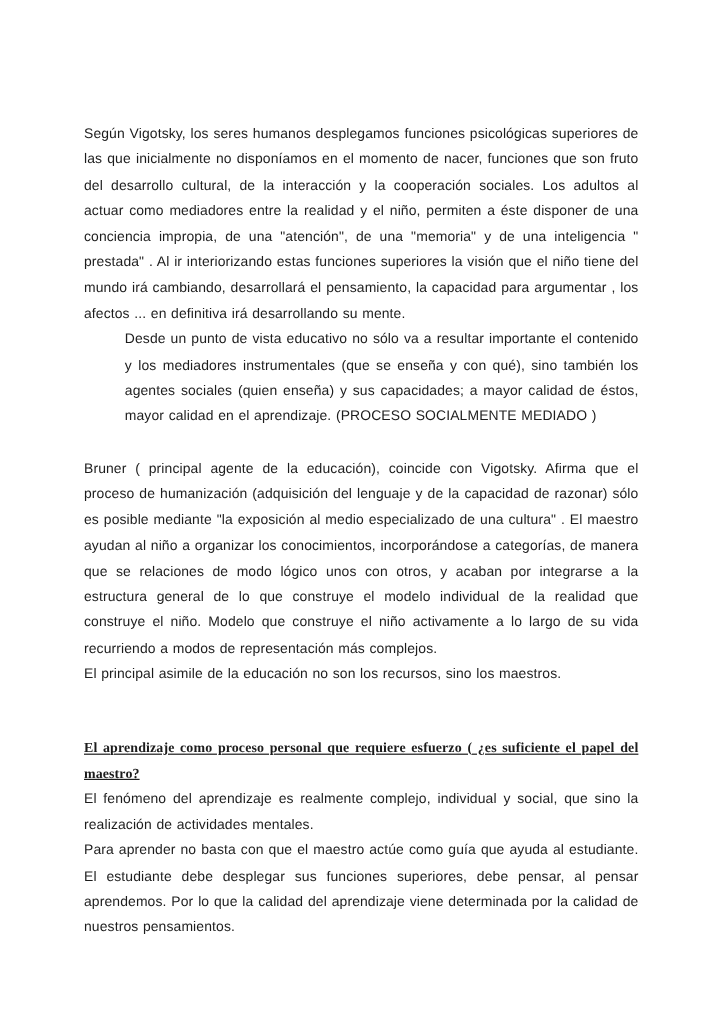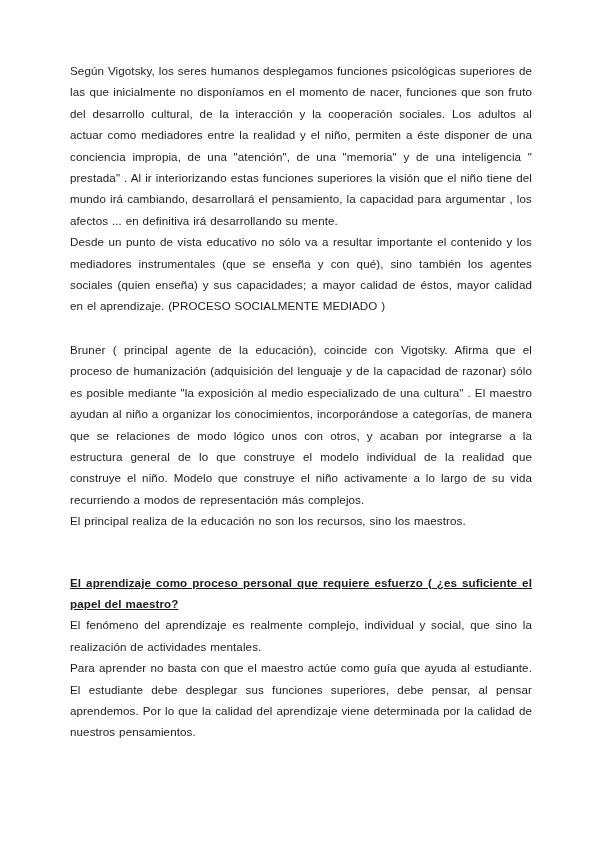--- a/index.html
+++ b/index.html
@@ -10,54 +10,56 @@
   body {
     width: 600px;
     height: 848px;
     overflow: hidden;
     font-family: "Liberation Sans", sans-serif;
   }
   .page {
     box-sizing: border-box;
     width: 600px;
     height: 848px;
-    padding: 60px 68px 20px 70px;
+    padding: 101px 68px 20px 70px;
     background: #ffffff;
     color: #1c1c1c;
   }
   .para {
     margin: 0;
     font-size: 11.6px;
     line-height: 21.4px;
     text-align: justify;
     letter-spacing: 0.1px;
     word-spacing: 0.5px;
   }
   .gap-after {
     margin-bottom: 22px;
+    margin-left: 34px;
   }
   .gap-after-2 {
     margin-bottom: 40px;
   }
   .heading {
     font-weight: bold;
     text-decoration: underline;
+    font-family: Liberation Serif, serif;
   }
 </style>
 </head>
 <body>
 
 <div class="page">
   <p class="para">Según Vigotsky, los seres humanos desplegamos funciones psicológicas  superiores de las que inicialmente no disponíamos en el momento de nacer, funciones que son fruto del desarrollo cultural, de la interacción y la cooperación sociales.  Los adultos al actuar como mediadores entre la realidad y el niño, permiten a éste disponer de una conciencia impropia, de una "atención", de una "memoria" y de una inteligencia " prestada" . Al ir interiorizando estas funciones superiores la visión que el niño tiene del mundo irá cambiando, desarrollará el pensamiento, la capacidad para argumentar , los afectos ... en definitiva irá desarrollando su mente.</p>
 
   <p class="para gap-after">Desde un punto de vista educativo no sólo va  a resultar importante el contenido y los mediadores instrumentales (que se enseña y  con qué), sino también los agentes sociales (quien enseña) y sus capacidades; a mayor calidad de éstos, mayor calidad en el aprendizaje. (PROCESO SOCIALMENTE MEDIADO )</p>
 
   <p class="para">Bruner ( principal agente de la educación), coincide con Vigotsky. Afirma que el proceso de humanización (adquisición del lenguaje y de la capacidad de razonar) sólo es posible mediante "la exposición al medio especializado de una cultura" . El maestro ayudan al niño a organizar los conocimientos, incorporándose a categorías, de manera que se relaciones de modo lógico unos con otros, y acaban por integrarse a la estructura general de lo que construye el modelo individual de la realidad que construye el niño. Modelo que construye el niño activamente a lo largo de su vida recurriendo a modos de representación más complejos.</p>
 
 
-  <p class="para gap-after-2">El principal realiza de la educación no son los recursos, sino los maestros.</p>
+  <p class="para gap-after-2">El principal asimile de la educación no son los recursos, sino los maestros.</p>
 
   <p class="para heading">El aprendizaje como proceso personal que requiere esfuerzo ( ¿es suficiente el papel del maestro?</p>
 
   <p class="para">El fenómeno del aprendizaje es realmente complejo, individual y social, que sino la realización de actividades mentales.</p>
 
   <p class="para">Para aprender no basta con que el maestro actúe como guía que ayuda al estudiante. El estudiante debe desplegar sus funciones superiores, debe pensar, al pensar aprendemos. Por lo que la calidad del aprendizaje viene determinada por la calidad de nuestros pensamientos.</p>
 </div>
 
 </body></html>

